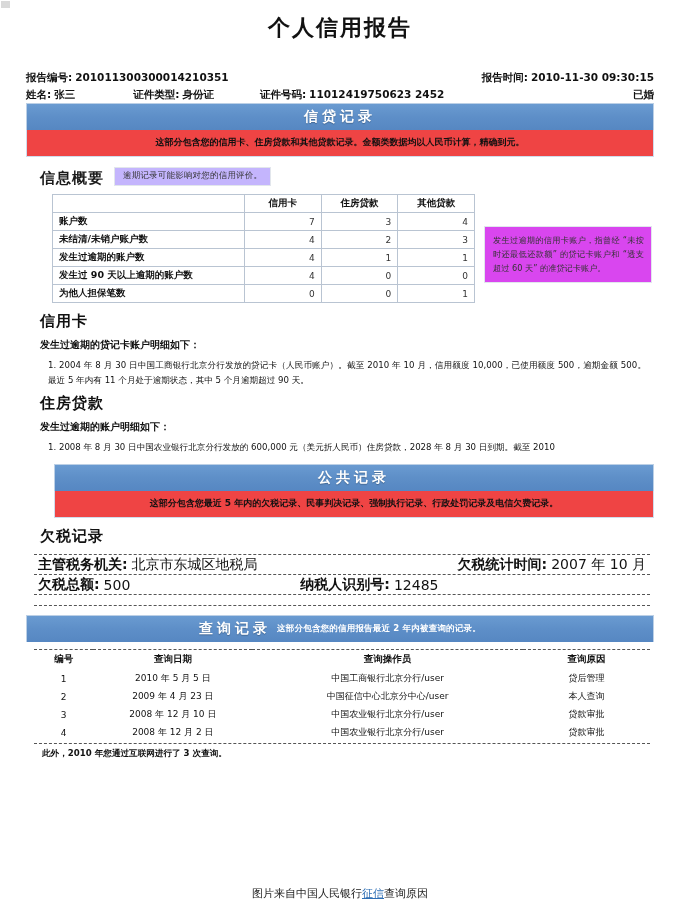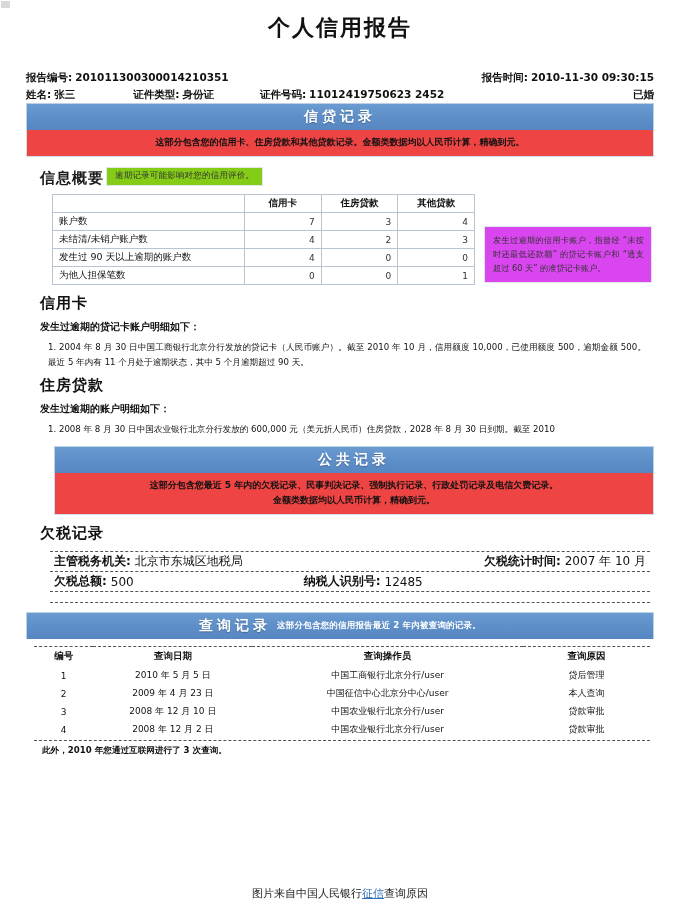--- a/index.html
+++ b/index.html
@@ -111,23 +111,23 @@
     display: flex;
     align-items: flex-end;
     margin: 10px 0 0 40px;
   }
   .info-head-row .ih-title {
     font-size: 15px;
     font-weight: bold;
     letter-spacing: 1px;
   }
   .info-head-row .ih-note {
-    margin-left: 2px;
+    margin-left: 10px;
     margin-bottom: 2px;
-    background: #84cc16;
+    background: #c4b5fd;
     border: 1px solid #e2e6ec;
     font-size: 8.5px;
     color: #333;
     padding: 2px 8px 3px 8px;
     letter-spacing: .2px;
   }
 
   .para {
     font-size: 10px;
     font-weight: bold;
@@ -160,21 +160,21 @@
     padding: 0 6px;
     color: #111;
   }
   table.summary th {
     font-weight: bold;
     text-align: center;
     font-size: 9.5px;
   }
   table.summary td.rowlabel {
     text-align: left;
-    font-weight: normal;
+    font-weight: bold;
     font-size: 9.5px;
     width: 186px;
   }
   table.summary td.rowlabel.indent { }
   table.summary td.num {
     text-align: right;
     font-size: 9px;
     width: 66px;
     color: #333;
   }
@@ -191,22 +191,22 @@
     font-size: 8.2px;
     line-height: 14px;
     color: #333;
     padding: 6px 7px 7px 8px;
     box-sizing: border-box;
     text-align: justify;
   }
 
   
   .tax-block {
-    margin: 8px 30px 0 50px;
-    font-size: 12px;
+    margin: 8px 30px 0 34px;
+    font-size: 14px;
   }
   .dashed-top {
     border-top: 1px dashed #555;
   }
   .tax-line {
     display: flex;
     align-items: center;
     height: 19px;
     border-bottom: 1px dashed #555;
     padding: 0 4px;
@@ -379,20 +379,26 @@
           <td class="num">3</td>
           <td class="num">4</td>
         </tr>
         <tr>
           <td class="rowlabel indent">未结清/未销户账户数</td>
           <td class="num">4</td>
           <td class="num">2</td>
           <td class="num">3</td>
         </tr>
         <tr>
+          <td class="rowlabel">发生过逾期的账户数</td>
+          <td class="num">4</td>
+          <td class="num">1</td>
+          <td class="num">1</td>
+        </tr>
+        <tr>
           <td class="rowlabel indent">发生过 90 天以上逾期的账户数</td>
           <td class="num">4</td>
           <td class="num">0</td>
           <td class="num">0</td>
         </tr>
         <tr>
           <td class="rowlabel">为他人担保笔数</td>
           <td class="num">0</td>
           <td class="num">0</td>
           <td class="num">1</td>
@@ -410,21 +416,20 @@
   <div class="sub-head tight">住房贷款</div>
   <div class="para">发生过逾期的账户明细如下：</div>
   <div class="detail">1. 2008 年 8 月 30 日中国农业银行北京分行发放的 600,000 元（美元折人民币）住房贷款，2028 年 8 月 30 日到期。截至 2010</div>
 
   <div style="margin-top:9px;padding-left:28px;">
     <div class="band">
       <span class="band-title">公共记录</span>
     </div>
     <div class="band-desc">
       <div>这部分包含您最近 5 年内的欠税记录、民事判决记录、强制执行记录、行政处罚记录及电信欠费记录。</div>
-      <div>金额类数据均以人民币计算，精确到元。</div>
     </div>
   </div>
 
   <div class="sub-head">欠税记录</div>
 
   <div class="tax-block dashed-top">
     <div class="tax-line">
       <span class="t-lbl">主管税务机关:</span>
       <span class="t-val">北京市东城区地税局</span>
       <span class="t-spacer"></span>

